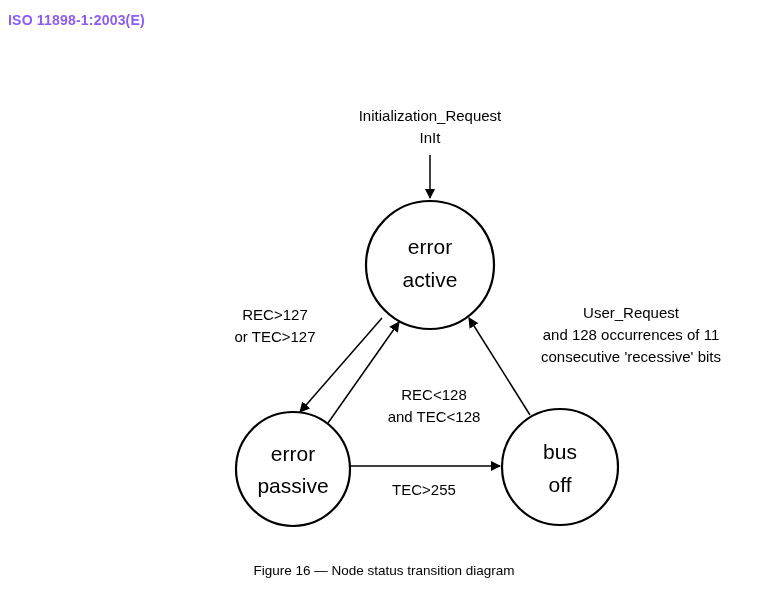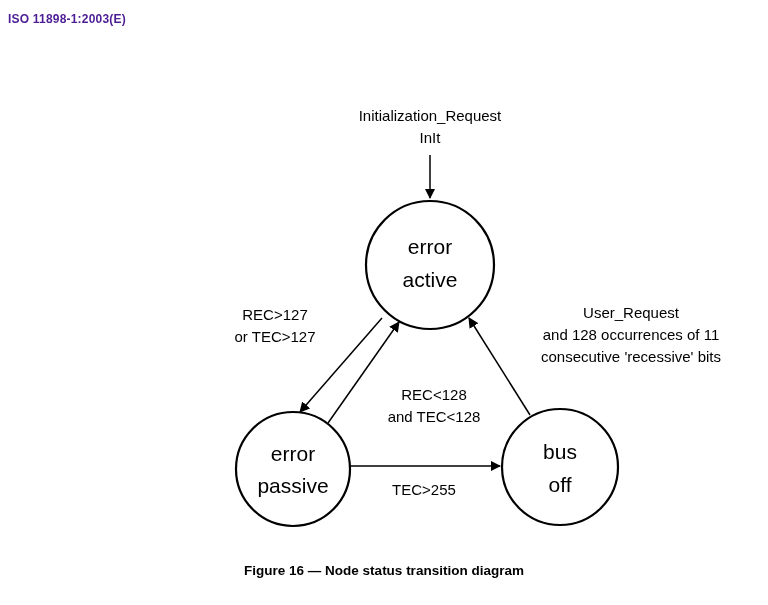--- a/index.html
+++ b/index.html
@@ -17,24 +17,24 @@
   }
   #page {
     position: relative;
     width: 768px;
     height: 605px;
   }
   .doc-header {
     position: absolute;
     left: 8px;
     top: 12px;
-    font-size: 12px;
+    font-size: 14px;
     font-weight: bold;
     letter-spacing: 0.2px;
-    color: #4c1d95;
+    color: #8b5cf6;
     white-space: nowrap;
   }
   #figure-svg {
     position: absolute;
     left: 0;
     top: 0;
     width: 768px;
     height: 605px;
   }
   .state-label {
@@ -64,21 +64,21 @@
     fill: #000000;
     stroke: none;
   }
   .figure-caption {
     position: absolute;
     left: 0;
     top: 563px;
     width: 768px;
     text-align: center;
     font-size: 13.5px;
-    font-weight: bold;
+    font-weight: normal;
     color: #000;
   }
 </style>
 </head>
 <body>
 
 <div id="page">
 
   <div class="doc-header">ISO 11898-1:2003(E)</div>
 

